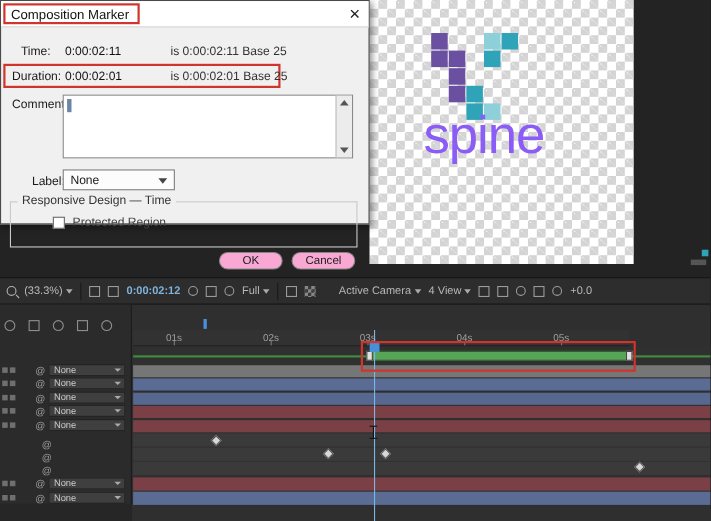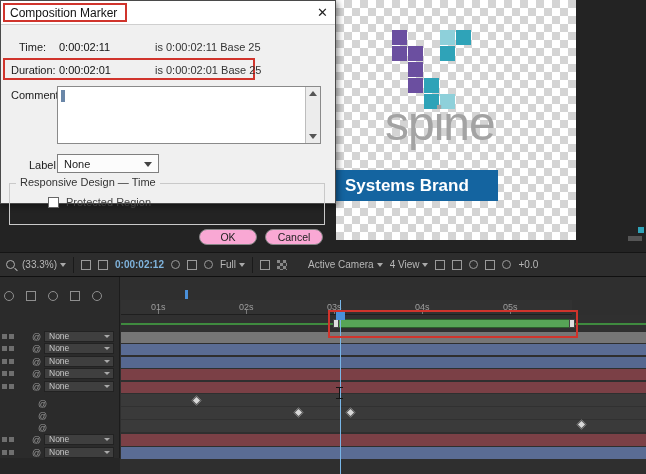--- a/index.html
+++ b/index.html
@@ -10,21 +10,21 @@
   .top-bg { position:absolute; left:0; top:0; width:646px; height:252px; background:#232323; }
   .checker { position:absolute; left:336px; top:0; width:240px; height:240px; background-color:#fff;
     background-image:
       linear-gradient(45deg,#d4d4d4 25%,transparent 25%,transparent 75%,#d4d4d4 75%),
       linear-gradient(45deg,#d4d4d4 25%,transparent 25%,transparent 75%,#d4d4d4 75%);
     background-size:16px 16px; background-position:0 0,8px 8px; }
   .cell { position:absolute; width:15px; height:15px; }
   .cell.purple { background:#6b4fa0; }
   .cell.teal { background:#2fa3b8; }
   .cell.teal-light { background:#8ed0da; }
-  .wordmark { position:absolute; left:385px; top:100px; font-size:48px; color:#a3a3a3; letter-spacing:-1px; font-weight:500; line-height:1; }
+  .wordmark { position:absolute; left:385px; top:100px; font-size:48px; color:#8b5cf6; letter-spacing:-1px; font-weight:500; line-height:1; }
   .brand-bar { position:absolute; left:336px; top:170px; width:162px; height:31px; background:#1464a0; color:#fff; font-weight:bold; font-size:17px; line-height:31px; padding-left:9px; }
   .viewer-scroll-nub { position:absolute; left:628px; top:236px; width:14px; height:5px; background:#555; }
   .viewer-corner-icon { position:absolute; left:638px; top:227px; width:6px; height:6px; background:#2fa3b8; }
 
   
   .dialog { position:absolute; left:0; top:0; width:336px; height:204px; background:#f0f0f0; border:1px solid #4a4a4a; box-shadow:2px 2px 6px rgba(0,0,0,.45); font-size:11px; color:#1a1a1a; }
   .dlg-titlebar { position:absolute; left:0; top:0; width:100%; height:24px; background:#fff; border-bottom:1px solid #cfcfcf; }
   .dlg-title { position:absolute; left:9px; top:5px; font-size:12px; color:#111; }
   .anno-title { position:absolute; left:2px; top:2px; width:124px; height:19px; border:2px solid #d0342c; }
   .dlg-close { position:absolute; right:7px; top:4px; font-size:13px; color:#222; cursor:default; }
@@ -117,21 +117,20 @@
   <div class="cell purple" style="left:392px;top:46px"></div>
   <div class="cell purple" style="left:408px;top:46px"></div>
   <div class="cell teal" style="left:440px;top:46px"></div>
   <div class="cell purple" style="left:408px;top:62px"></div>
   <div class="cell purple" style="left:408px;top:78px"></div>
   <div class="cell teal" style="left:424px;top:78px"></div>
   <div class="cell teal" style="left:424px;top:94px"></div>
   <div class="cell teal-light" style="left:440px;top:94px"></div>
 
   <div class="wordmark">spine</div>
-  <div class="brand-bar">Systems Brand</div>
   <div class="viewer-scroll-nub"></div>
   <div class="viewer-corner-icon"></div>
 
   <div class="dialog">
     <div class="dlg-titlebar">
       <span class="dlg-title">Composition Marker</span>
       <span class="dlg-close">✕</span>
       <div class="anno-title"></div>
     </div>
 

